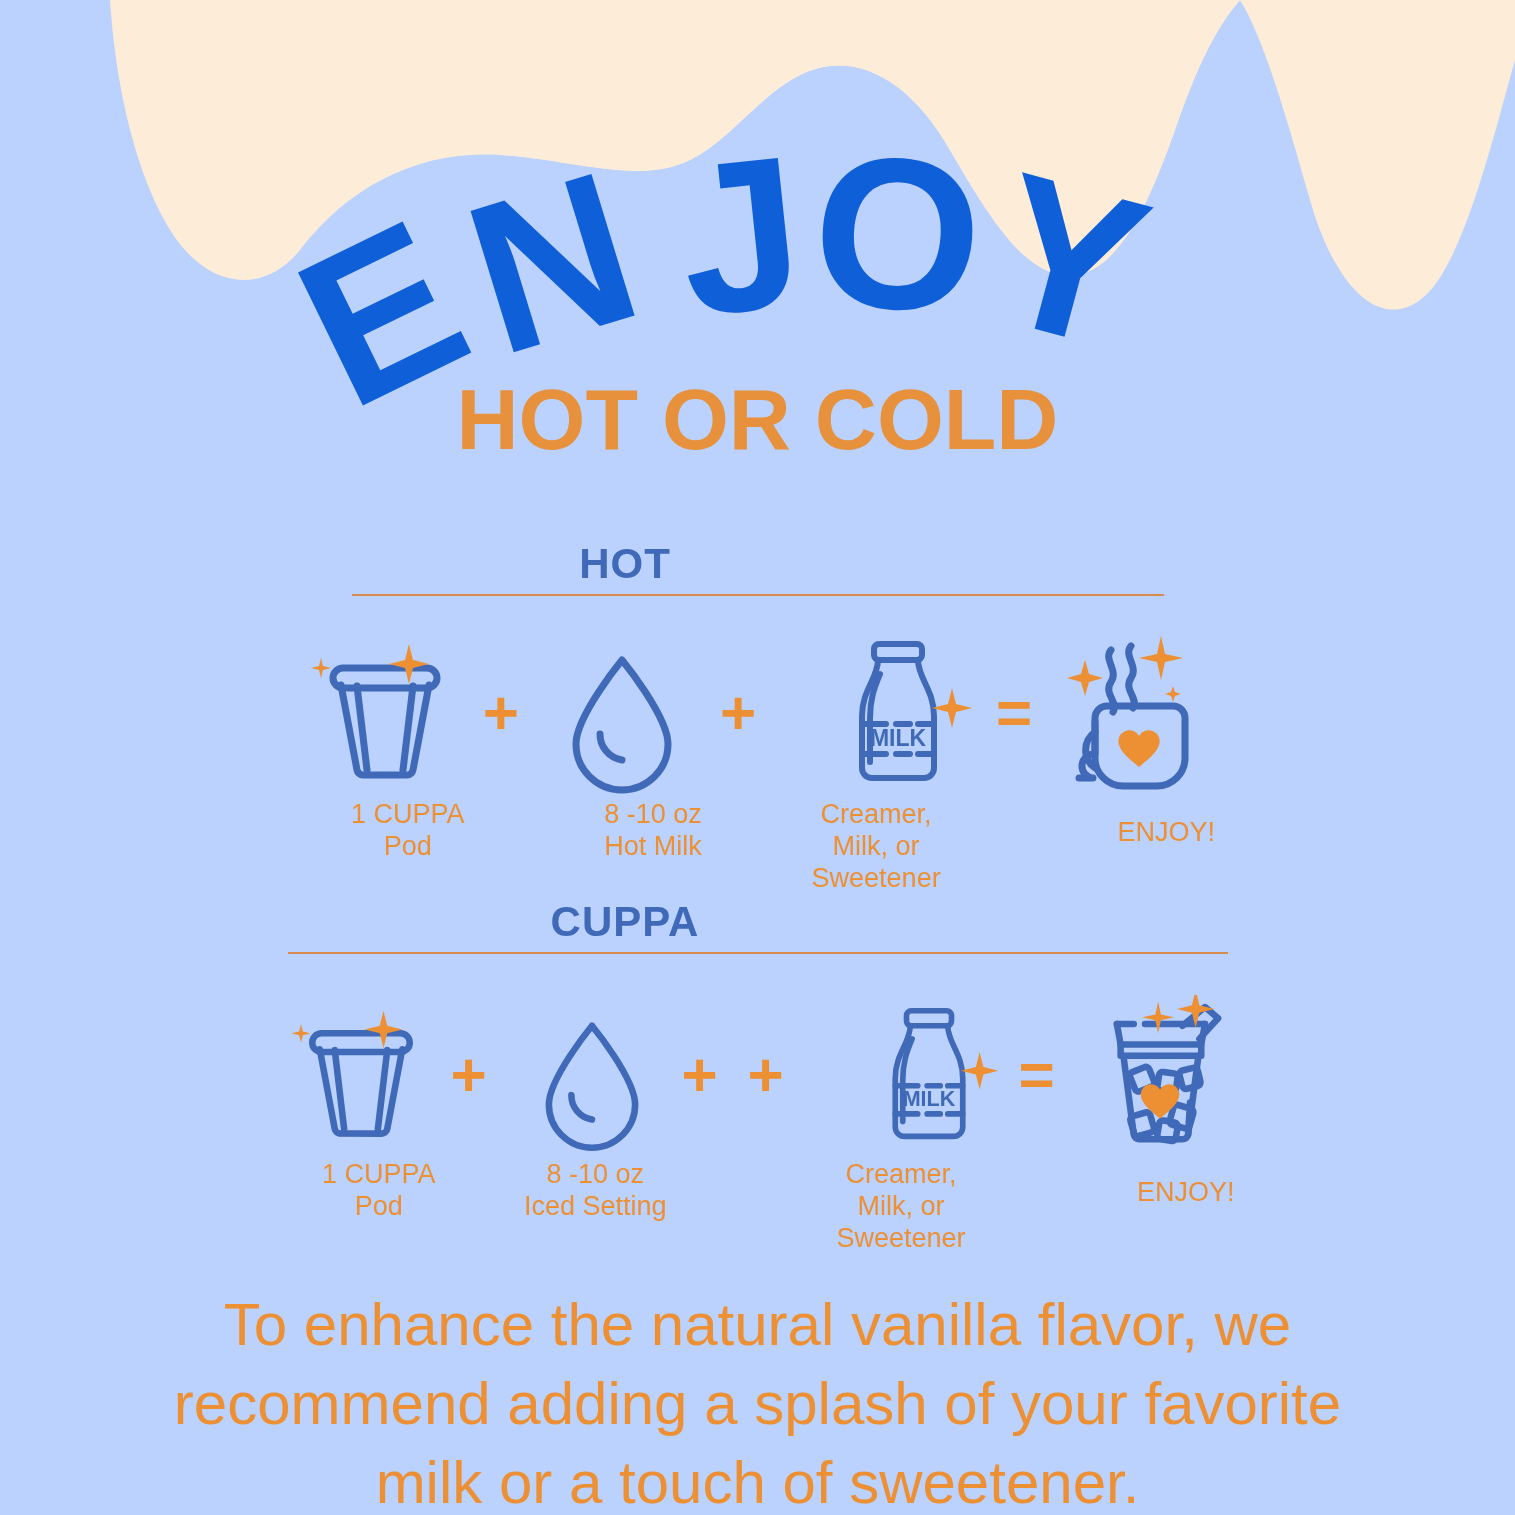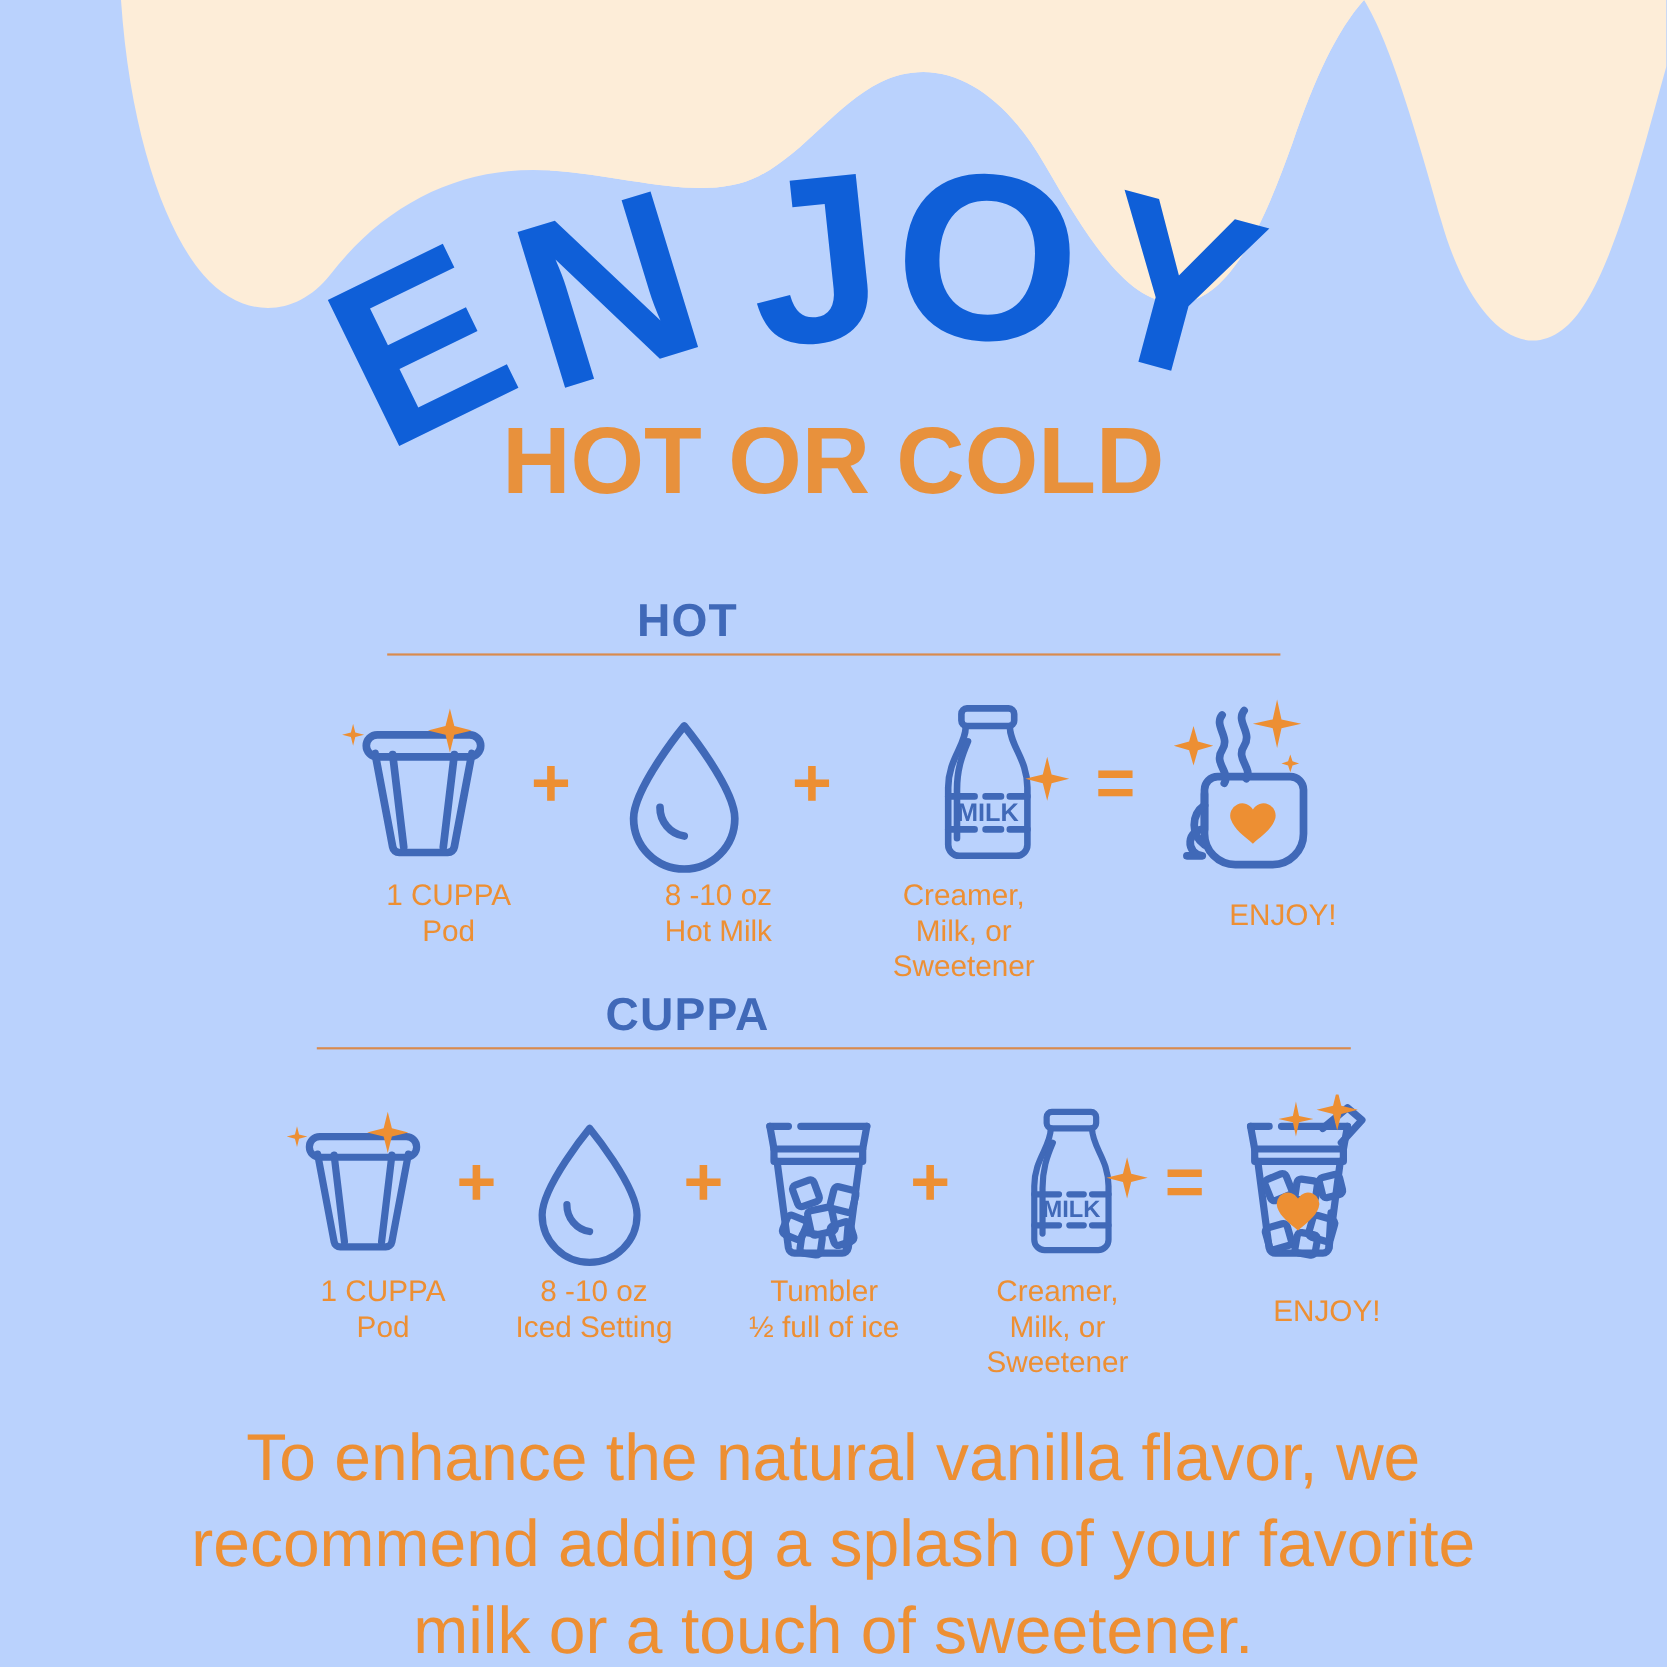--- a/index.html
+++ b/index.html
@@ -228,43 +228,20 @@
         </svg>
       </div>
       <div class="cap">
         <div>8 -10 oz</div>
         <div>Iced Setting</div>
       </div>
     </div>
 
     <div class="op" style="width:66px;height:160px;">+</div>
 
-    <div class="cell" style="width:170px;">
-      <div class="icon-box">
-        <svg width="150" height="160" viewBox="0 0 160 165">
-          <g fill="none" stroke="#4069b8" stroke-width="7" stroke-linecap="round" stroke-linejoin="round">
-            <path d="M34,28 L52,28 M64,28 L128,28"></path>
-            <path d="M34,28 L38,50 L124,50 L128,28"></path>
-            <path d="M38,50 L38,62 L124,62 L124,50"></path>
-            <path d="M41,62 L52,146 a6,6 0 0 0 6,5 L104,151 a6,6 0 0 0 6,-5 L121,62"></path>
-            <path d="M110,122 L108,146"></path>
-            <rect x="58" y="82" width="22" height="22" rx="4" transform="rotate(-20 69 93)"></rect>
-            <rect x="94" y="88" width="22" height="22" rx="4" transform="rotate(14 105 99)"></rect>
-            <rect x="72" y="108" width="24" height="24" rx="4" transform="rotate(-12 84 120)"></rect>
-            <rect x="48" y="116" width="20" height="20" rx="4" transform="rotate(22 58 126)"></rect>
-            <rect x="94" y="122" width="20" height="20" rx="4" transform="rotate(-18 104 132)"></rect>
-            <rect x="64" y="132" width="20" height="20" rx="4" transform="rotate(8 74 142)"></rect>
-          </g>
-        </svg>
-      </div>
-      <div class="cap">
-        <div>Tumbler</div>
-        <div>½ full of ice</div>
-      </div>
-    </div>
 
     <div class="op" style="width:66px;height:160px;">+</div>
 
     <div class="cell" style="width:205px;">
       <div class="icon-box">
         <svg width="150" height="160" viewBox="0 0 160 165">
           <g fill="none" stroke="#4069b8" stroke-width="6" stroke-linecap="round" stroke-linejoin="round">
             <rect x="56" y="14" width="48" height="16" rx="5"></rect>
             <path d="M60,30 C60,48 44,60 44,86 L44,138 a10,10 0 0 0 10,10 L106,148 a10,10 0 0 0 10,-10 L116,86 C116,60 100,48 100,30"></path>
             <path d="M62,44 C56,58 52,70 52,88 L52,132"></path>

